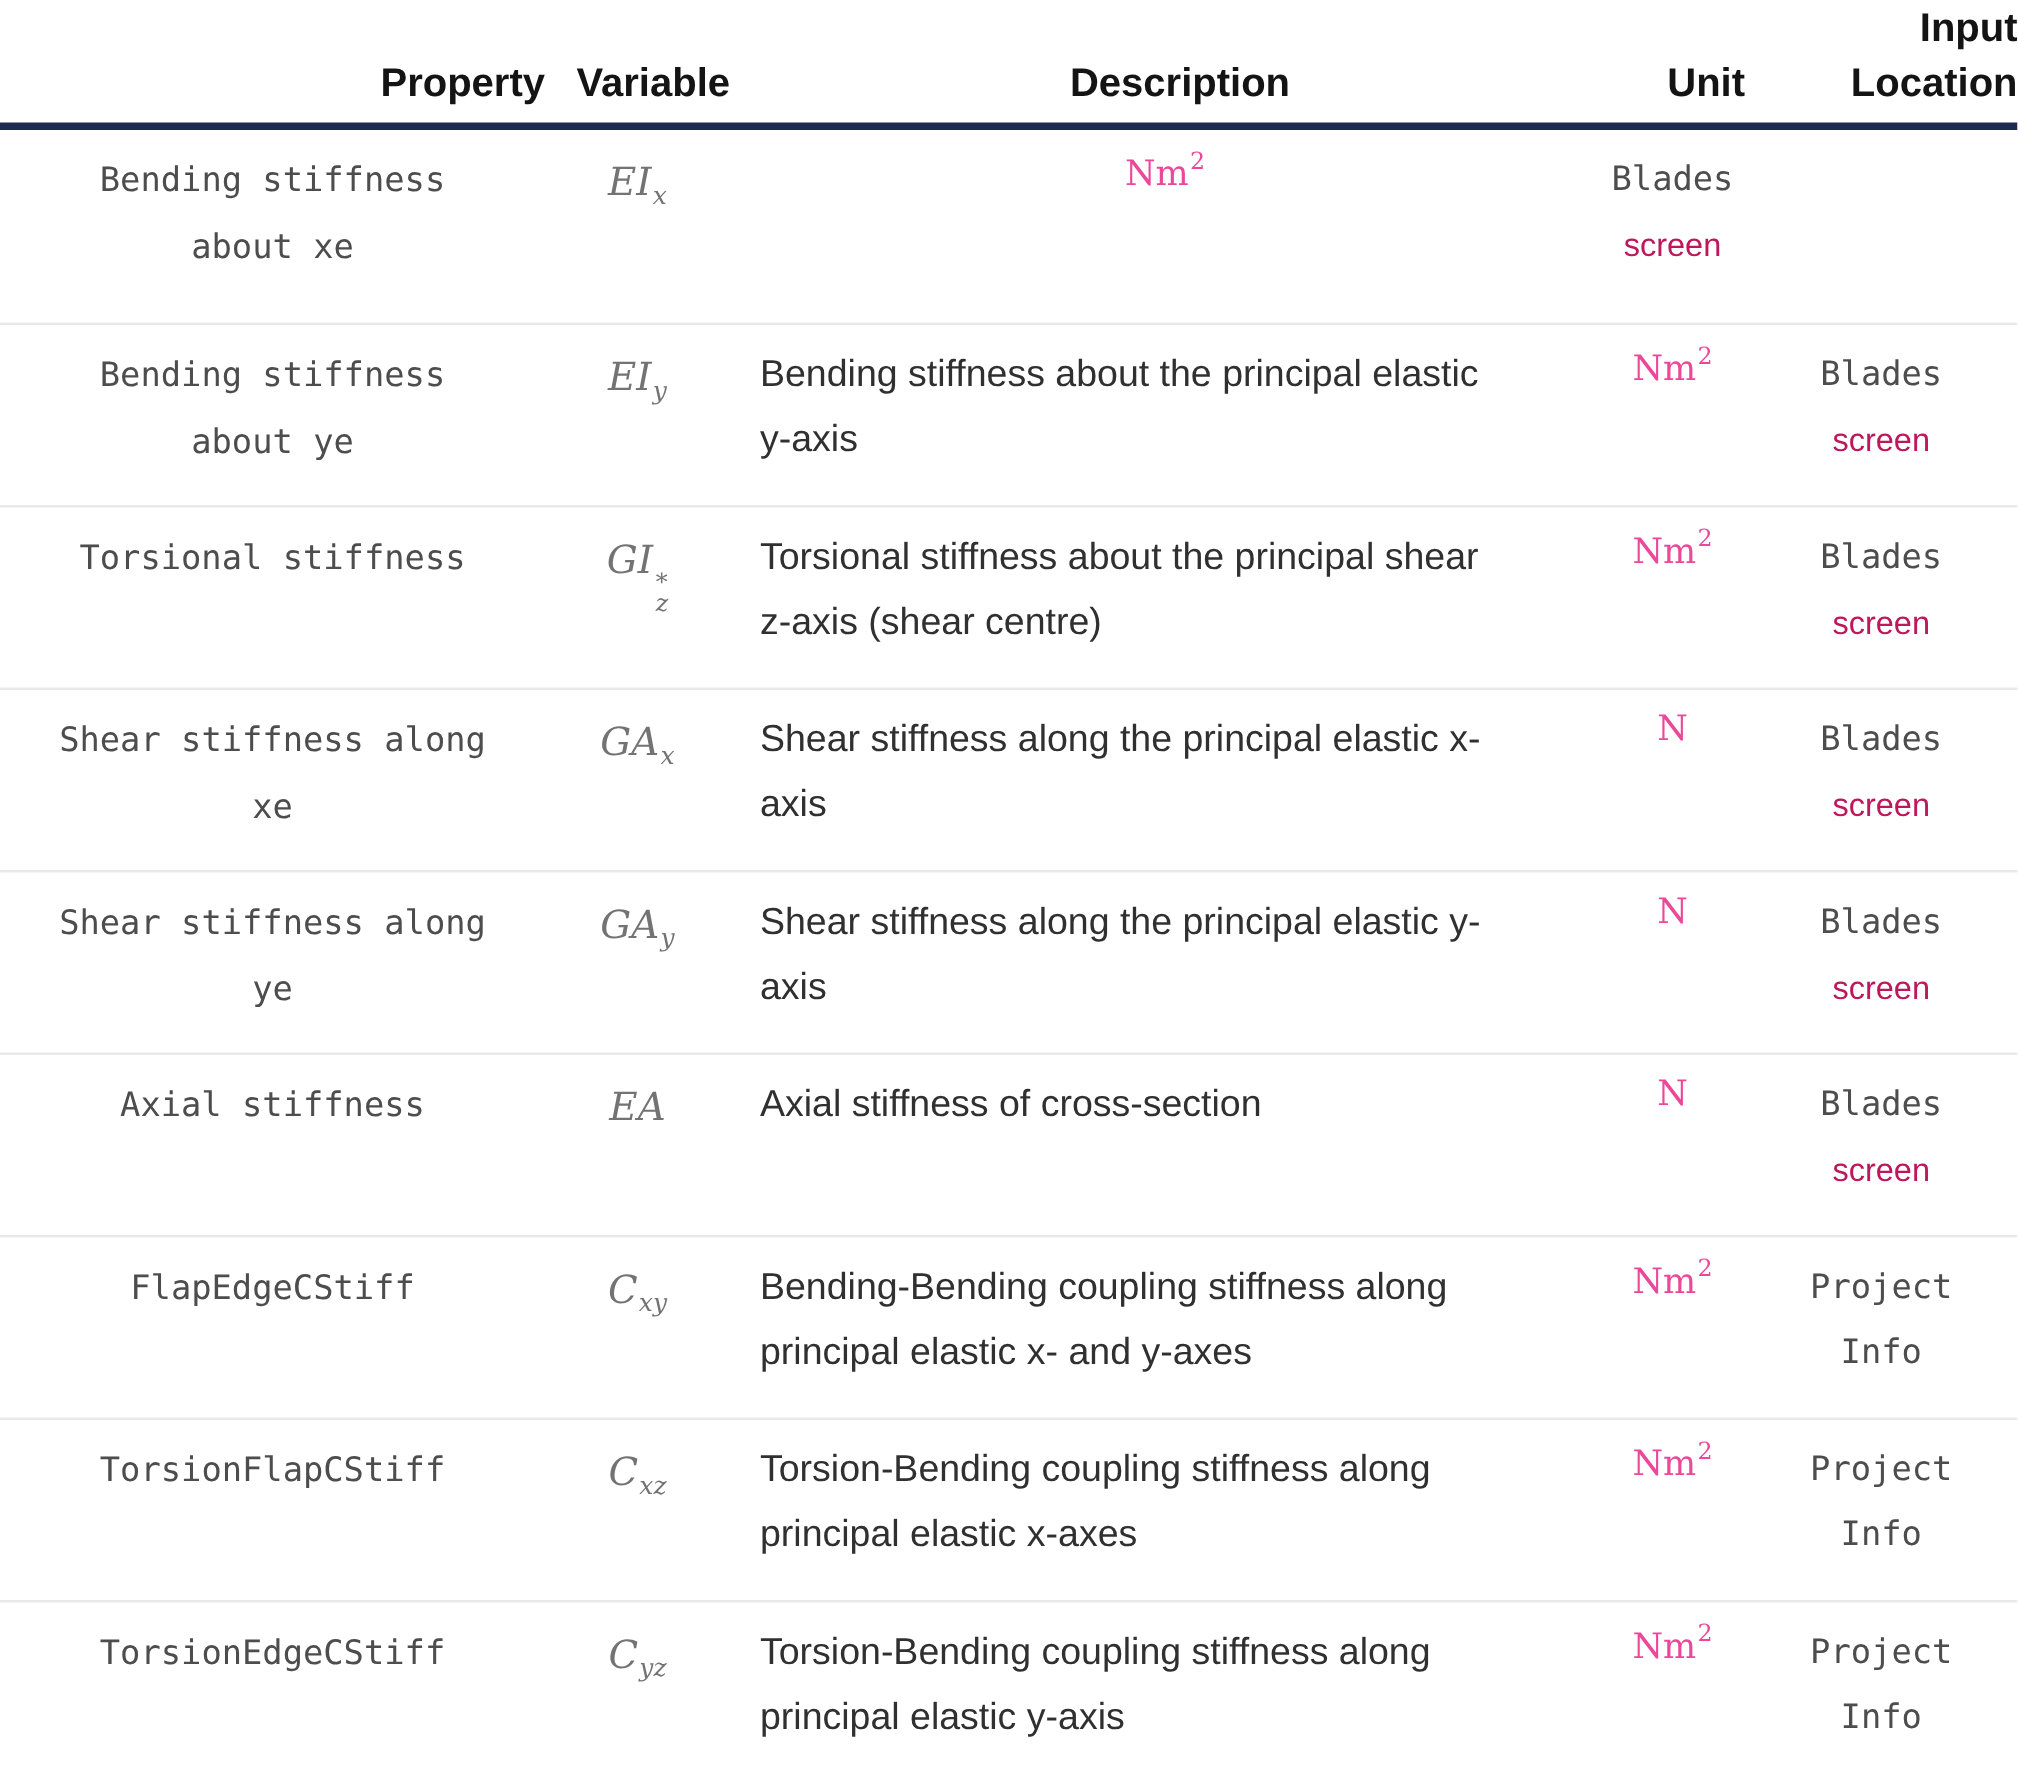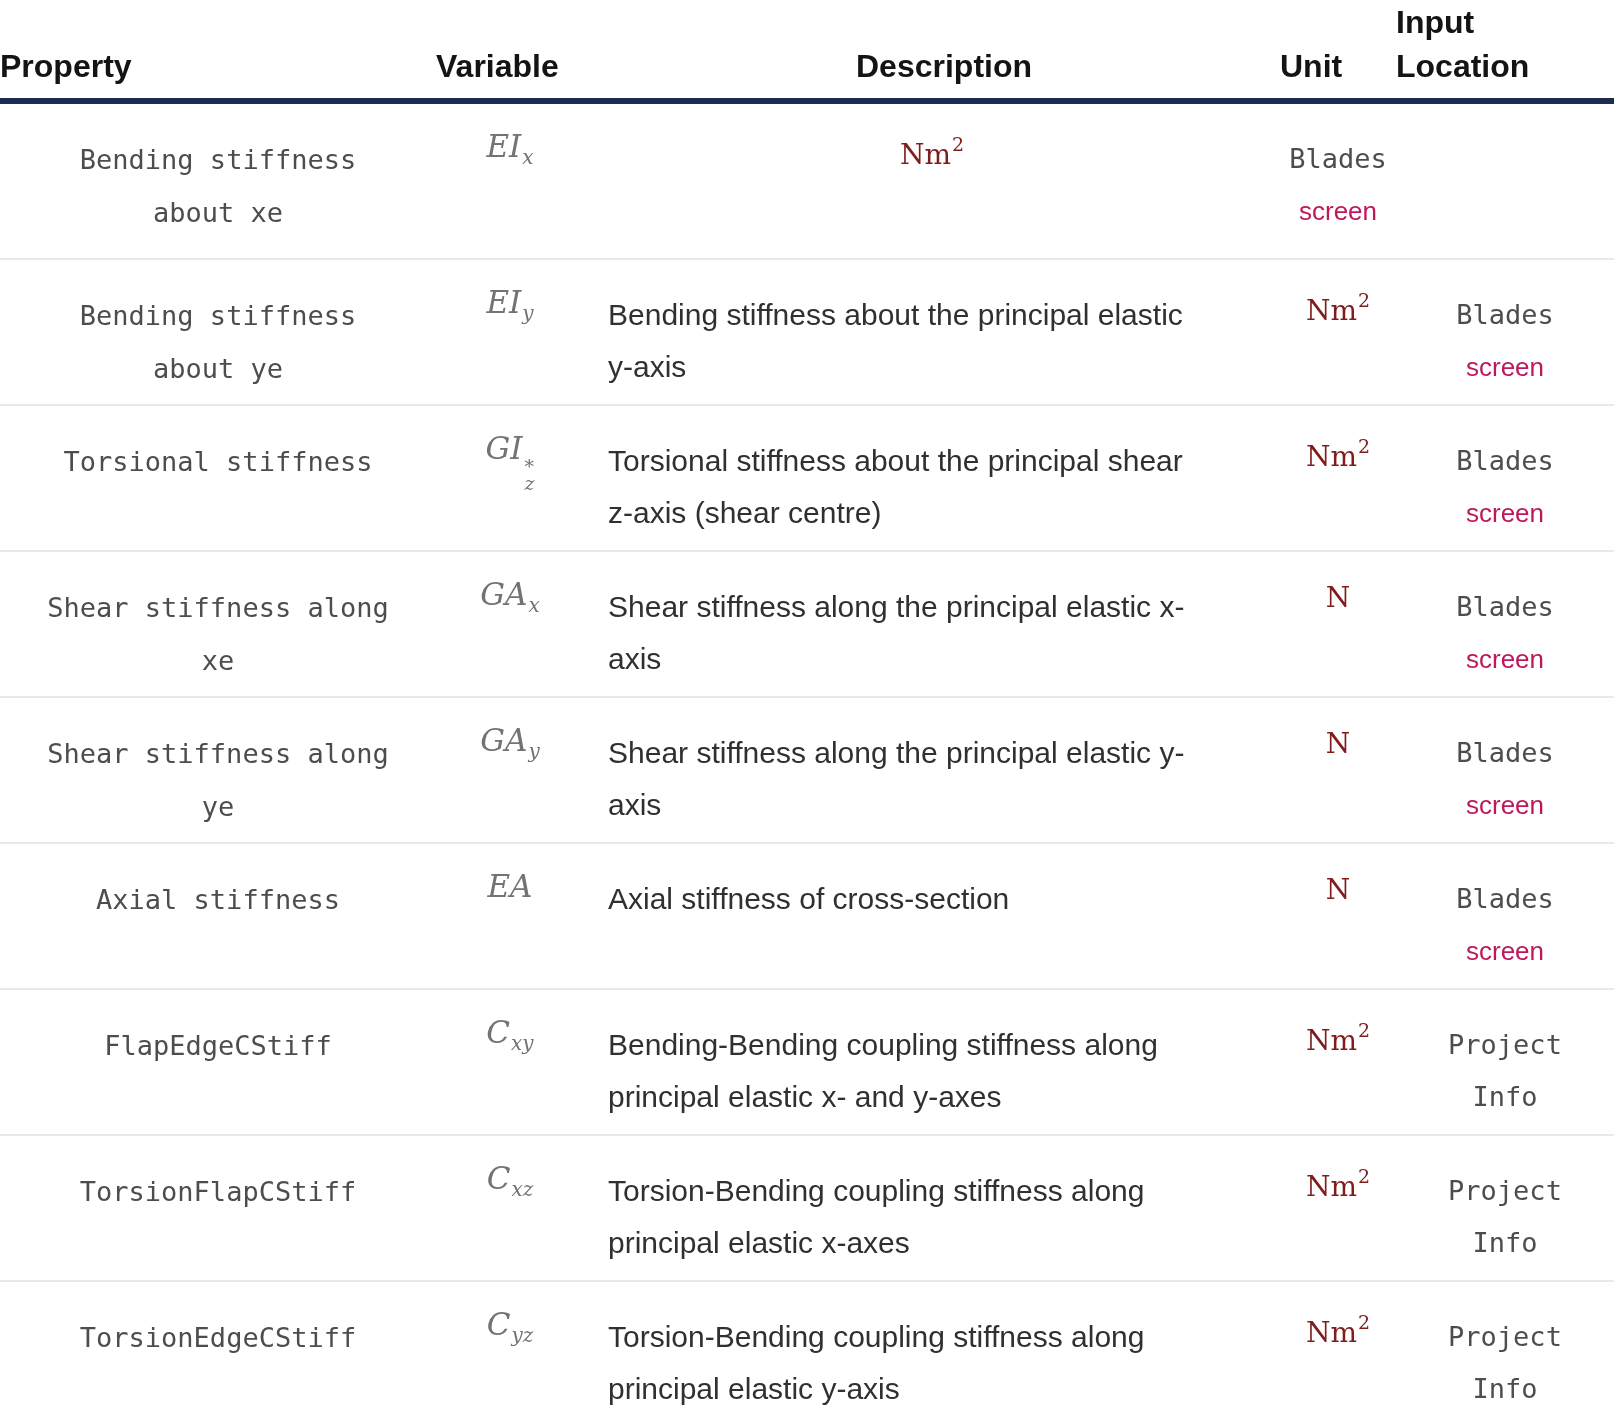--- a/index.html
+++ b/index.html
@@ -31,36 +31,36 @@
     height: 104px;
     border-bottom: 6px solid #1d2b50;
     align-items: end;
   }
   .th {
     padding-bottom: 14px;
     font-size: 32px;
     font-weight: 600;
     color: #141414;
     line-height: 44px;
-    text-align: left;
+    text-align: right;
   }
   .th.th-description { text-align: center; padding-left: 24px; }
   .th.th-input-location .th-inner {
     display: inline-block;
     max-width: 170px;
   }
 
   
   .tr {
     height: 146px;
     border-top: 2px solid #e9e9e9;
   }
   .tr:first-of-type { border-top: none; height: 154px; }
 
-  .td { padding-top: 29px; }
+  .td { padding-top: 14px; }
 
   .td-property {
     text-align: center;
     font-family: "DejaVu Sans Mono", monospace;
     font-size: 27px;
     color: #4d4d4d;
     line-height: 53px;
   }
   .prop-line { display: block; }
 
@@ -92,21 +92,21 @@
     padding-right: 64px;
     font-size: 30px;
     color: #303030;
     line-height: 52px;
   }
 
   .td-unit {
     text-align: center;
     font-family: "DejaVu Serif", serif;
     font-size: 28px;
-    color: #7f1d1d;
+    color: #ec4899;
   }
   .usup {
     font-size: 19px;
     vertical-align: 13px;
     margin-left: 1px;
   }
 
   .td-location {
     text-align: center;
     line-height: 52px;

